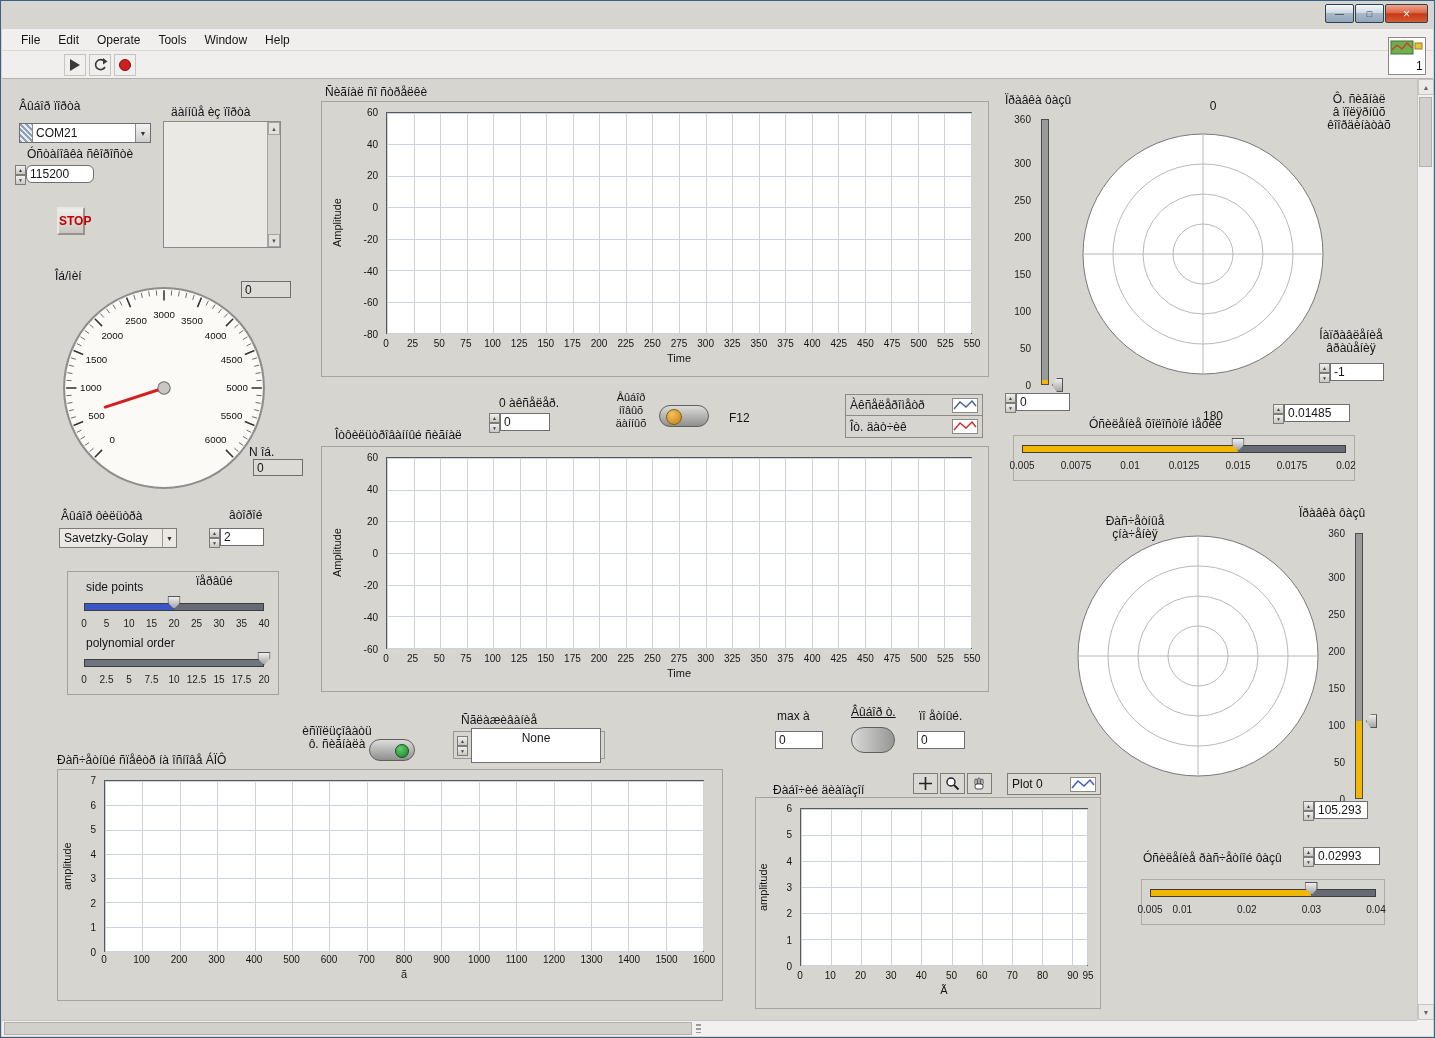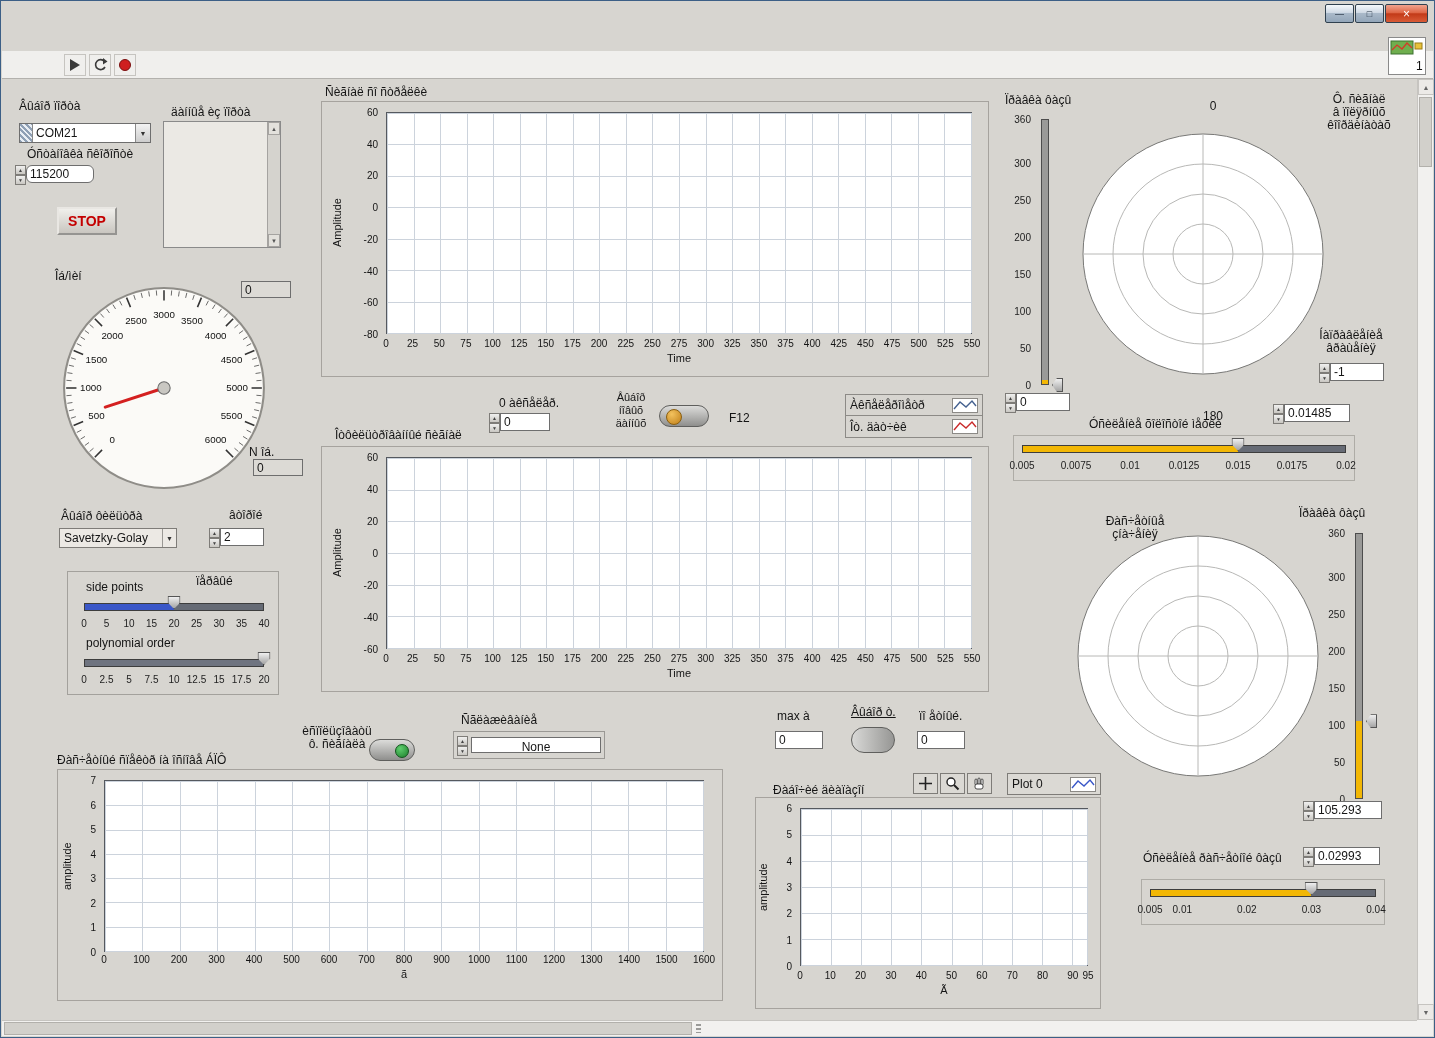--- a/index.html
+++ b/index.html
@@ -24,30 +24,30 @@
   .vi-icon{position:absolute;right:8px;top:36px;width:38px;height:38px;border:1px solid #8a8a8a;background:#fff;z-index:6;}
   
   .panel{position:absolute;left:2px;right:17px;top:78px;bottom:17px;background:#d7d5d0;overflow:hidden;}
   
   .field{height:18px;border:1px solid #6e6e6e;background:#fff;padding:1px 3px;font-size:12px;line-height:14px;}
   .ind{background:#dcdad5;}
   .numctl{position:absolute;display:flex;align-items:flex-start;}
   .spin{width:11px;height:18px;display:inline-flex;flex-direction:column;flex:none;}
   .spin b{flex:1;font-size:5px;line-height:8px;text-align:center;background:linear-gradient(#f0f0ef,#c9c7c2);border:1px solid #7e7c78;color:#444;font-weight:normal;}
   
-  .stopbtn{position:absolute;width:60px;height:28px;background:linear-gradient(#f0efeb,#c9c6c0);border:2px outset #e9e7e3;color:#c40000;font-weight:bold;font-size:14px;text-align:center;line-height:24px;}
+  .stopbtn{position:absolute;width:28px;height:28px;background:linear-gradient(#f0efeb,#c9c6c0);border:2px outset #e9e7e3;color:#c40000;font-weight:bold;font-size:12px;text-align:center;line-height:24px;}
   .visa{position:absolute;display:flex;background:#fff;border:1px solid #6e6e6e;}
   .visaio{width:13px;background:repeating-linear-gradient(45deg,#8fa0b5 0 2px,#e9eef4 2px 4px);border-right:1px solid #8a8a8a;}
   .visatext{flex:1;padding:2px 3px;}
   .visabtn{width:15px;background:linear-gradient(#f3f3f3,#cdcdcd);border-left:1px solid #8a8a8a;font-size:7px;display:flex;align-items:center;justify-content:center;color:#333;}
   .combo{position:absolute;display:flex;background:#ece9e4;border:1px solid #7e7c78;}
   .combotext{flex:1;padding:2px 4px;}
   .comboarr{width:14px;border-left:1px solid #9a9894;font-size:7px;display:flex;align-items:center;justify-content:center;color:#333;}
   .ringbox{position:absolute;border:1px solid #9a9894;display:flex;align-items:center;padding:3px;gap:3px;}
-  .ringfield{flex:1;height:16px;border:1px solid #6e6e6e;background:#fff;text-align:center;line-height:18px;}
+  .ringfield{flex:1;height:35px;border:1px solid #6e6e6e;background:#fff;text-align:center;line-height:18px;}
   .listbox{position:absolute;background:#ebe9e4;border:1px solid #8a8a8a;}
   .lb-scroll{position:absolute;right:0;top:0;bottom:0;width:13px;border-left:1px solid #a5a3a0;background:#d5d3ce;display:flex;flex-direction:column;justify-content:space-between;}
   .lb-arr{height:13px;font-size:6px;text-align:center;line-height:13px;color:#555;background:#e3e1dc;border:1px solid #a5a3a0;}
   
   .toggle{position:absolute;border-radius:13px;background:linear-gradient(180deg,#dcdcda,#8f8f8d);border:1px solid #5f5f5d;}
   .knob{position:absolute;border-radius:50%;}
   
   .cluster{position:absolute;border:1px solid #a3a19c;background:#d7d5d0;}
   
   .hslider{position:absolute;}
@@ -100,20 +100,28 @@
 <body>
 
 <div class="app">
 
   <div class="winbtns">
     <span class="wbtn">—</span>
     <span class="wbtn">□</span>
     <span class="wbtn close">×</span>
   </div>
 
+  <div class="menubar">
+    <span class="menu-item">File</span>
+    <span class="menu-item">Edit</span>
+    <span class="menu-item">Operate</span>
+    <span class="menu-item">Tools</span>
+    <span class="menu-item">Window</span>
+    <span class="menu-item">Help</span>
+  </div>
 
   <div class="toolbar">
     <span class="tb" style="left:62px;">
       <svg width="16" height="16">
           <polygon points="3,2 3,14 13,8" fill="#3a3a3a"></polygon>
         </svg>
     </span>
     <span class="tb" style="left:87px;">
       <svg width="16" height="16">
         <path d="M12.5 4.5 A5 5 0 1 0 13 10" stroke="#3a3a3a" stroke-width="1.6" fill="none"></path>
@@ -588,21 +596,21 @@
             <div class="fill" style="background: rgb(242, 183, 5); height: 29.2481%;"></div>
           </div>
         <div class="vthumb thumb" style="bottom: 29.2481%;"></div>
       </div>
     </div>
     <div class="numctl" style="left:1300px;top:722px;">
       <span class="spin">
           <b>▲</b>
           <b>▼</b>
         </span>
-      <span class="field" style="width:68px;">105.293</span>
+      <span class="field" style="width:54px;">105.293</span>
     </div>
 
     <div class="lbl" style="left:1140px;top:772px;">Óñèëåíèå ðàñ÷åòíîé ôàçû</div>
     <div class="numctl" style="left:1300px;top:768px;">
       <span class="spin">
           <b>▲</b>
           <b>▼</b>
         </span>
       <span class="field" style="width:66px;">0.02993</span>
     </div>

